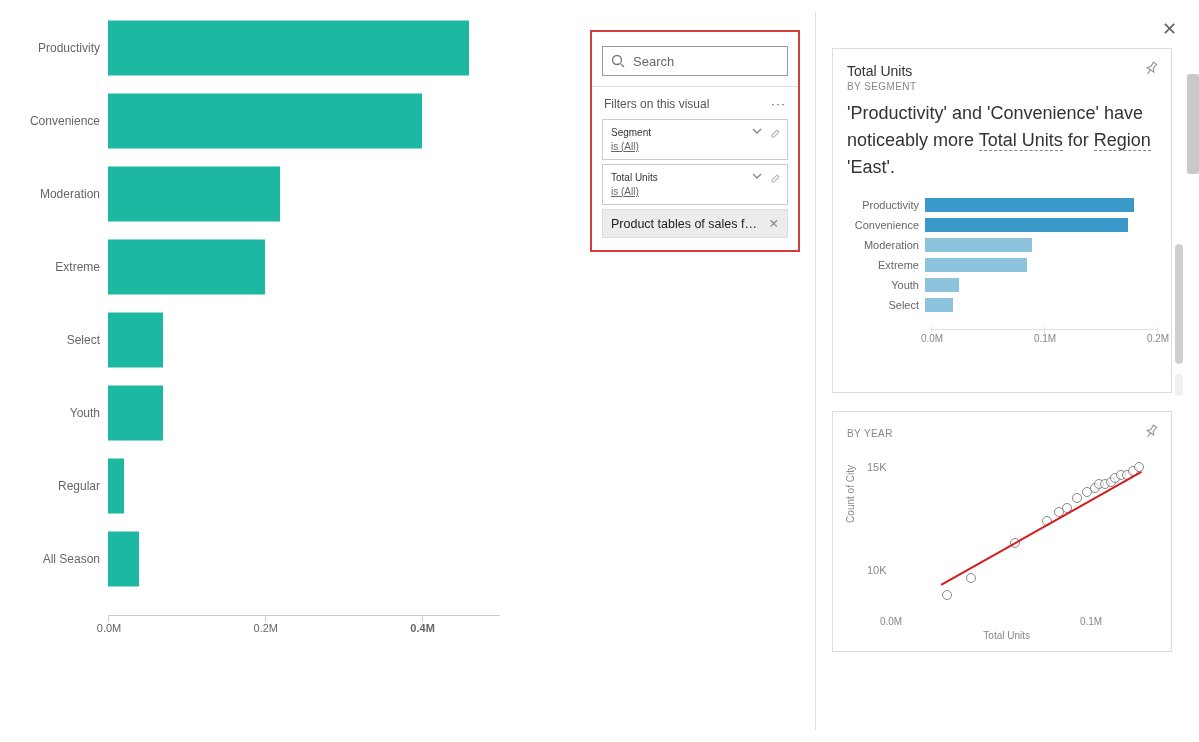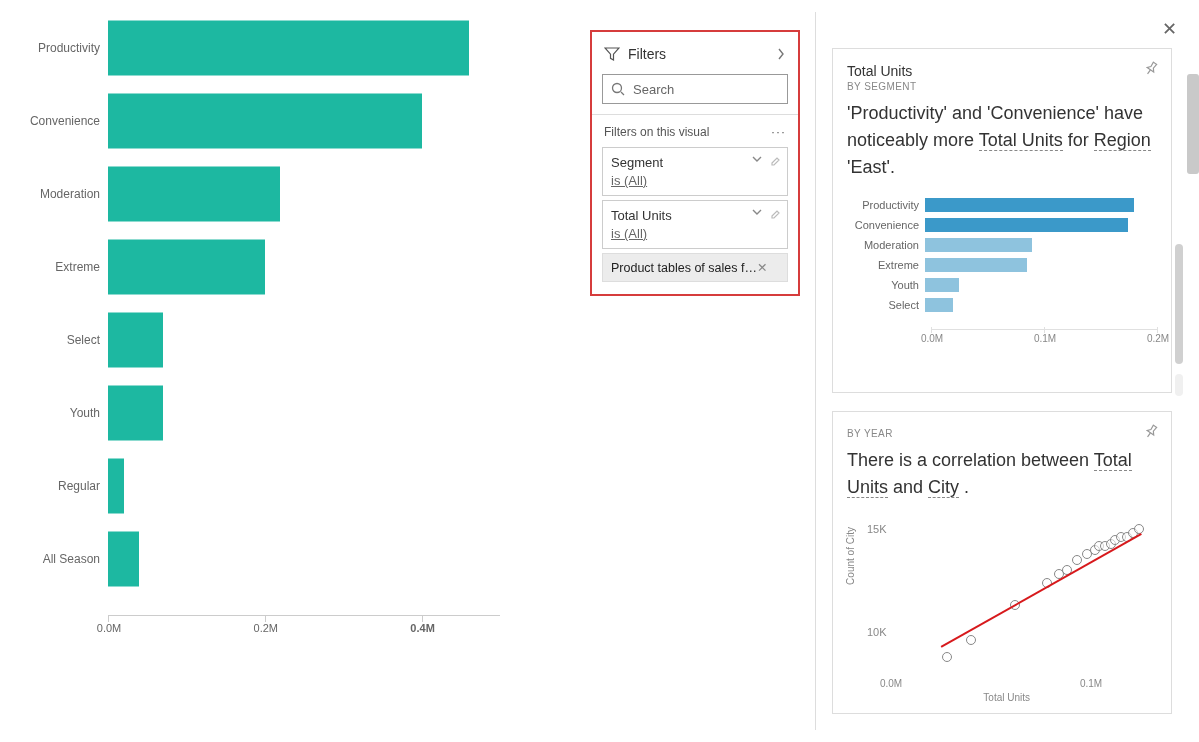--- a/index.html
+++ b/index.html
@@ -53,32 +53,32 @@
     color: #666;
   }
   .search-box span.ph { margin-left: 8px; font-size: 13px; }
   .section-hr { border-top: 1px solid #ddd; margin: 0; }
   .section-title {
     padding: 10px 12px 4px 12px; font-size: 12px; color: #555;
     display: flex; justify-content: space-between;
   }
   .filter-card {
     margin: 4px 10px; border: 1px solid #ccc; padding: 6px 8px;
-    position: relative; font-size: 13px; line-height: 1.35;
+    position: relative; font-size: 10px; line-height: 1.35;
   }
   .filter-card .fname { color: #333; }
   .filter-card .fstate { color: #666; text-decoration: underline; }
   .filter-card .ctrls {
     position: absolute; right: 6px; top: 6px; display: flex; gap: 6px;
     color: #888;
   }
   .chip {
     margin: 4px 10px; background: #ececec; border: 1px solid #ddd;
     padding: 6px 8px; font-size: 12.5px; color: #222;
-    display: flex; align-items: center;
+    display: flex; justify-content: space-between; align-items: center;
   }
   .chip .close { color: #888; }
 
   
   .divider {
     position: absolute; left: 815px; top: 12px; bottom: 12px;
     width: 1px; background: #ddd;
   }
   .close-panel {
     position: absolute; right: 22px; top: 18px; font-size: 18px;
@@ -232,29 +232,20 @@
     <div class="tick" id="mt1" style="left: 156.8px;">
         <span>0.2M</span>
       </div>
     <div class="tick" id="mt2" style="left: 313.6px; font-weight: bold;">
         <span>0.4M</span>
       </div>
   </div>
 </div>
 
 <div class="filters-pane">
-  <div class="filters-head">
-    <svg width="16" height="16" viewBox="0 0 16 16" fill="none" stroke="#555" stroke-width="1.2">
-      <path d="M1 2h14l-5.5 6.2V14l-3-1.6V8.2z"></path>
-    </svg>
-    <span class="t">Filters</span>
-    <svg width="10" height="12" viewBox="0 0 10 12" fill="none" stroke="#777" stroke-width="1.4">
-      <path d="M3 1l4 5-4 5"></path>
-    </svg>
-  </div>
   <div class="search-box">
     <svg width="14" height="14" viewBox="0 0 14 14" fill="none" stroke="#777" stroke-width="1.3">
       <circle cx="6" cy="6" r="4.5"></circle>
         <path d="M10 10l3 3"></path>
     </svg>
     <span class="ph">Search</span>
   </div>
   <div class="section-hr"></div>
   <div class="section-title">
     <span>Filters on this visual</span>
@@ -362,23 +353,20 @@
     <div class="scrollthumb"></div>
     <div class="scrollthumb2"></div>
   </div>
 
   <div class="card">
     <svg class="pin" width="16" height="16" viewBox="0 0 16 16" fill="none" stroke="#999" stroke-width="1.2">
       <path d="M6 1h4l-.5 5L12 9H4l2.5-3L6 1z"></path>
         <path d="M8 9v5"></path>
     </svg>
     <div class="card-sub">BY YEAR</div>
-    <div class="card-text">
-      <span>There is a correlation between </span><span class="u">Total Units</span><span> and </span><span class="u">City</span><span> .</span>
-    </div>
 
     <div class="scatter">
       <div class="yl-title">Count of City</div>
       <div class="plot" id="scatterplot">
           <div class="pt" style="left: 56px; top: 137.573px;"></div>
           <div class="pt" style="left: 80px; top: 121.147px;"></div>
           <div class="pt" style="left: 124px; top: 86.24px;"></div>
           <div class="pt" style="left: 156px; top: 63.6533px;"></div>
           <div class="pt" style="left: 168px; top: 55.44px;"></div>
           <div class="pt" style="left: 176px; top: 51.3333px;"></div>

